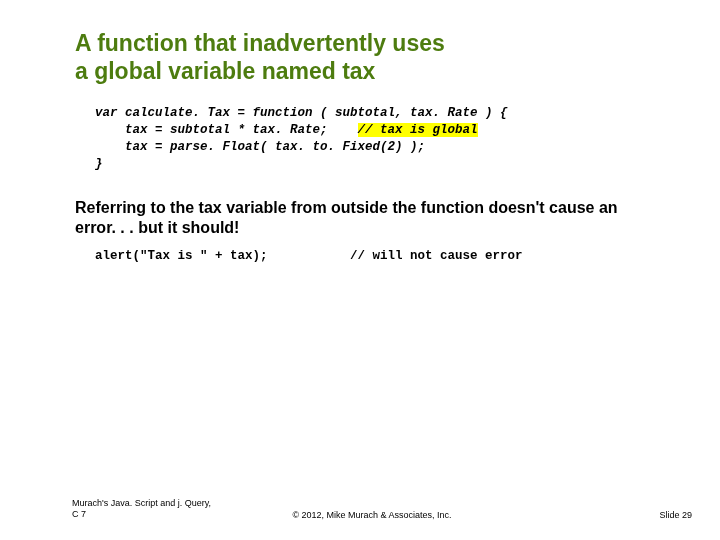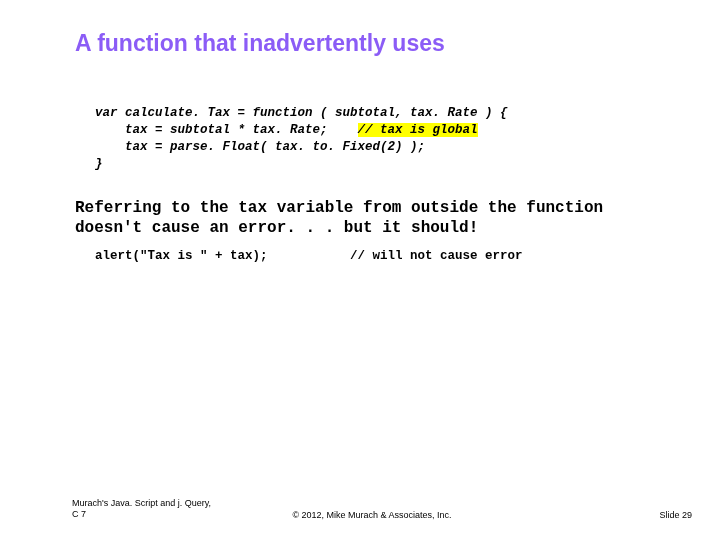--- a/index.html
+++ b/index.html
@@ -15,21 +15,21 @@
     position: relative;
     width: 720px;
     height: 540px;
     box-sizing: border-box;
   }
   .title {
     position: absolute;
     left: 75px;
     top: 30px;
     width: 560px;
-    color: #8b5cf6;
+    color: #4d7c0f;
     font-weight: bold;
     font-size: 23px;
     line-height: 1.2;
   }
   .code-block-1 {
     position: absolute;
     left: 95px;
     top: 105px;
     font-family: "Courier New", Courier, monospace;
     font-weight: bold;
@@ -44,21 +44,20 @@
   }
   .subheading {
     position: absolute;
     left: 75px;
     top: 198px;
     width: 560px;
     font-weight: bold;
     font-size: 16px;
     line-height: 1.25;
     color: #000;
-    font-family: Liberation Mono, monospace;
   }
   .code-block-2 {
     position: absolute;
     left: 95px;
     top: 248px;
     font-family: "Courier New", Courier, monospace;
     font-weight: bold;
     font-size: 12.5px;
     line-height: 1.35;
     white-space: pre;
@@ -93,20 +92,21 @@
     bottom: 0;
   }
 </style>
 </head>
 <body>
 
 <div class="slide">
 
   <div class="title">
     <span>A function that inadvertently uses</span><br>
+    <span>a global variable named tax</span>
   </div>
 
   <div class="code-block-1"><span>var calculate. Tax = function ( subtotal, tax. Rate ) {</span>
 <span>    tax = subtotal * tax. Rate;    </span><span class="hl">// tax is global</span>
 <span>    tax = parse. Float( tax. to. Fixed(2) );</span>
 <span>}</span></div>
 
   <div class="subheading">Referring to the tax variable from outside the function doesn't cause an error. . . but it should!</div>
 
   <div class="code-block-2"><span>alert("Tax is " + tax);           // will not cause error</span></div>

